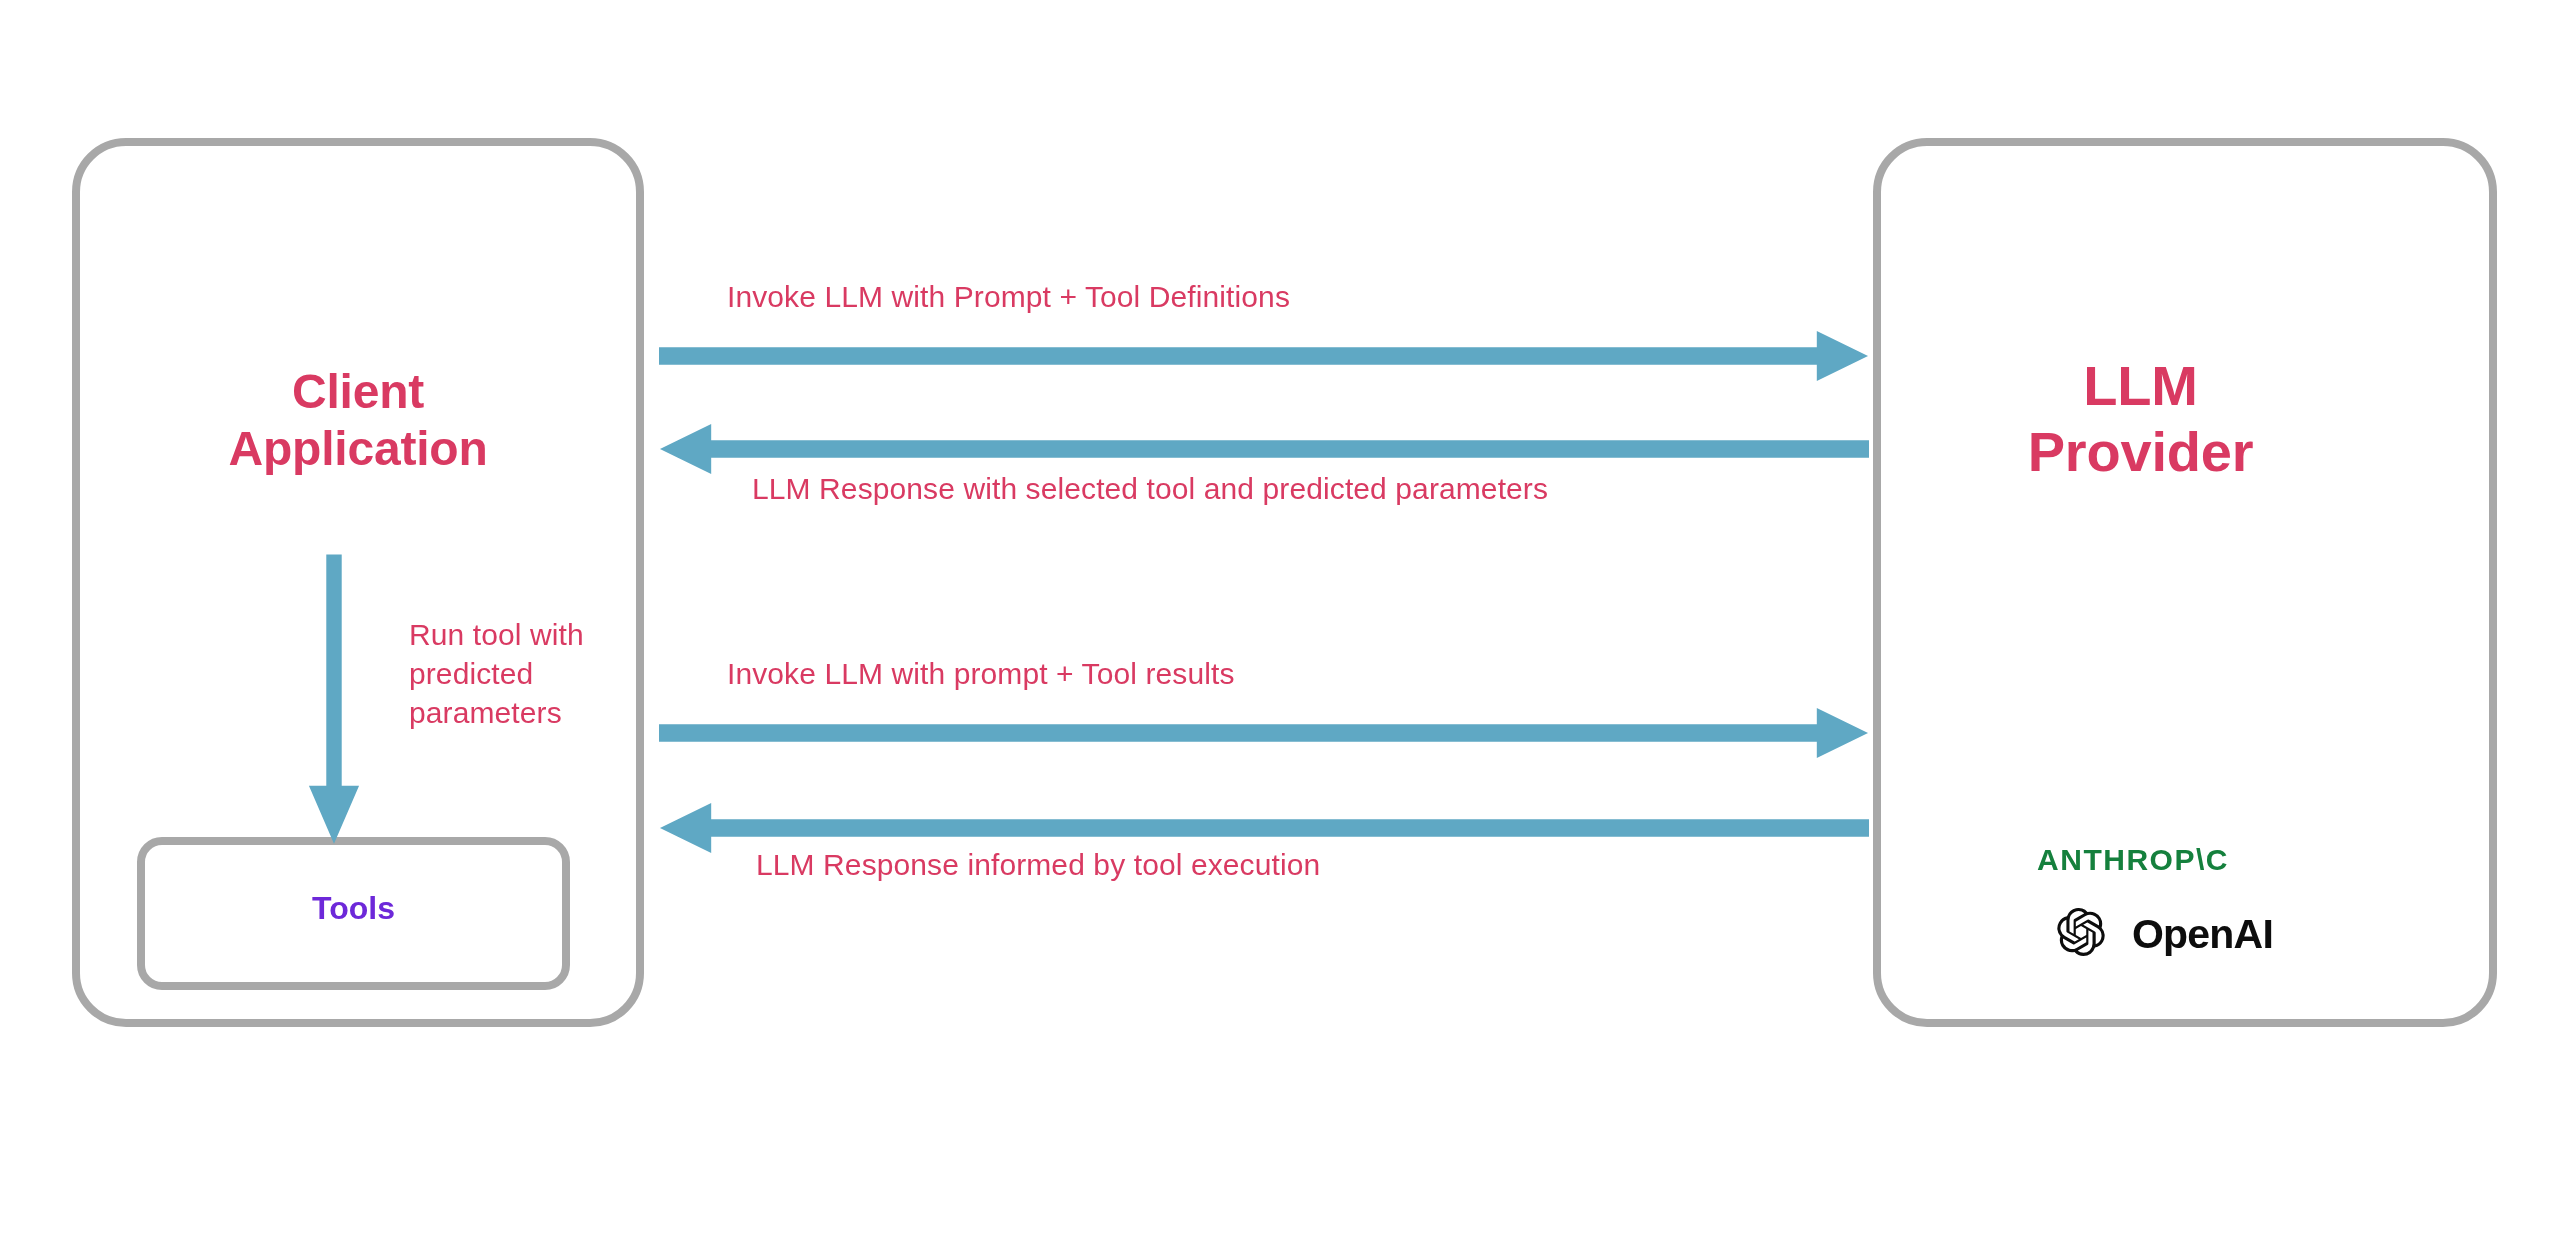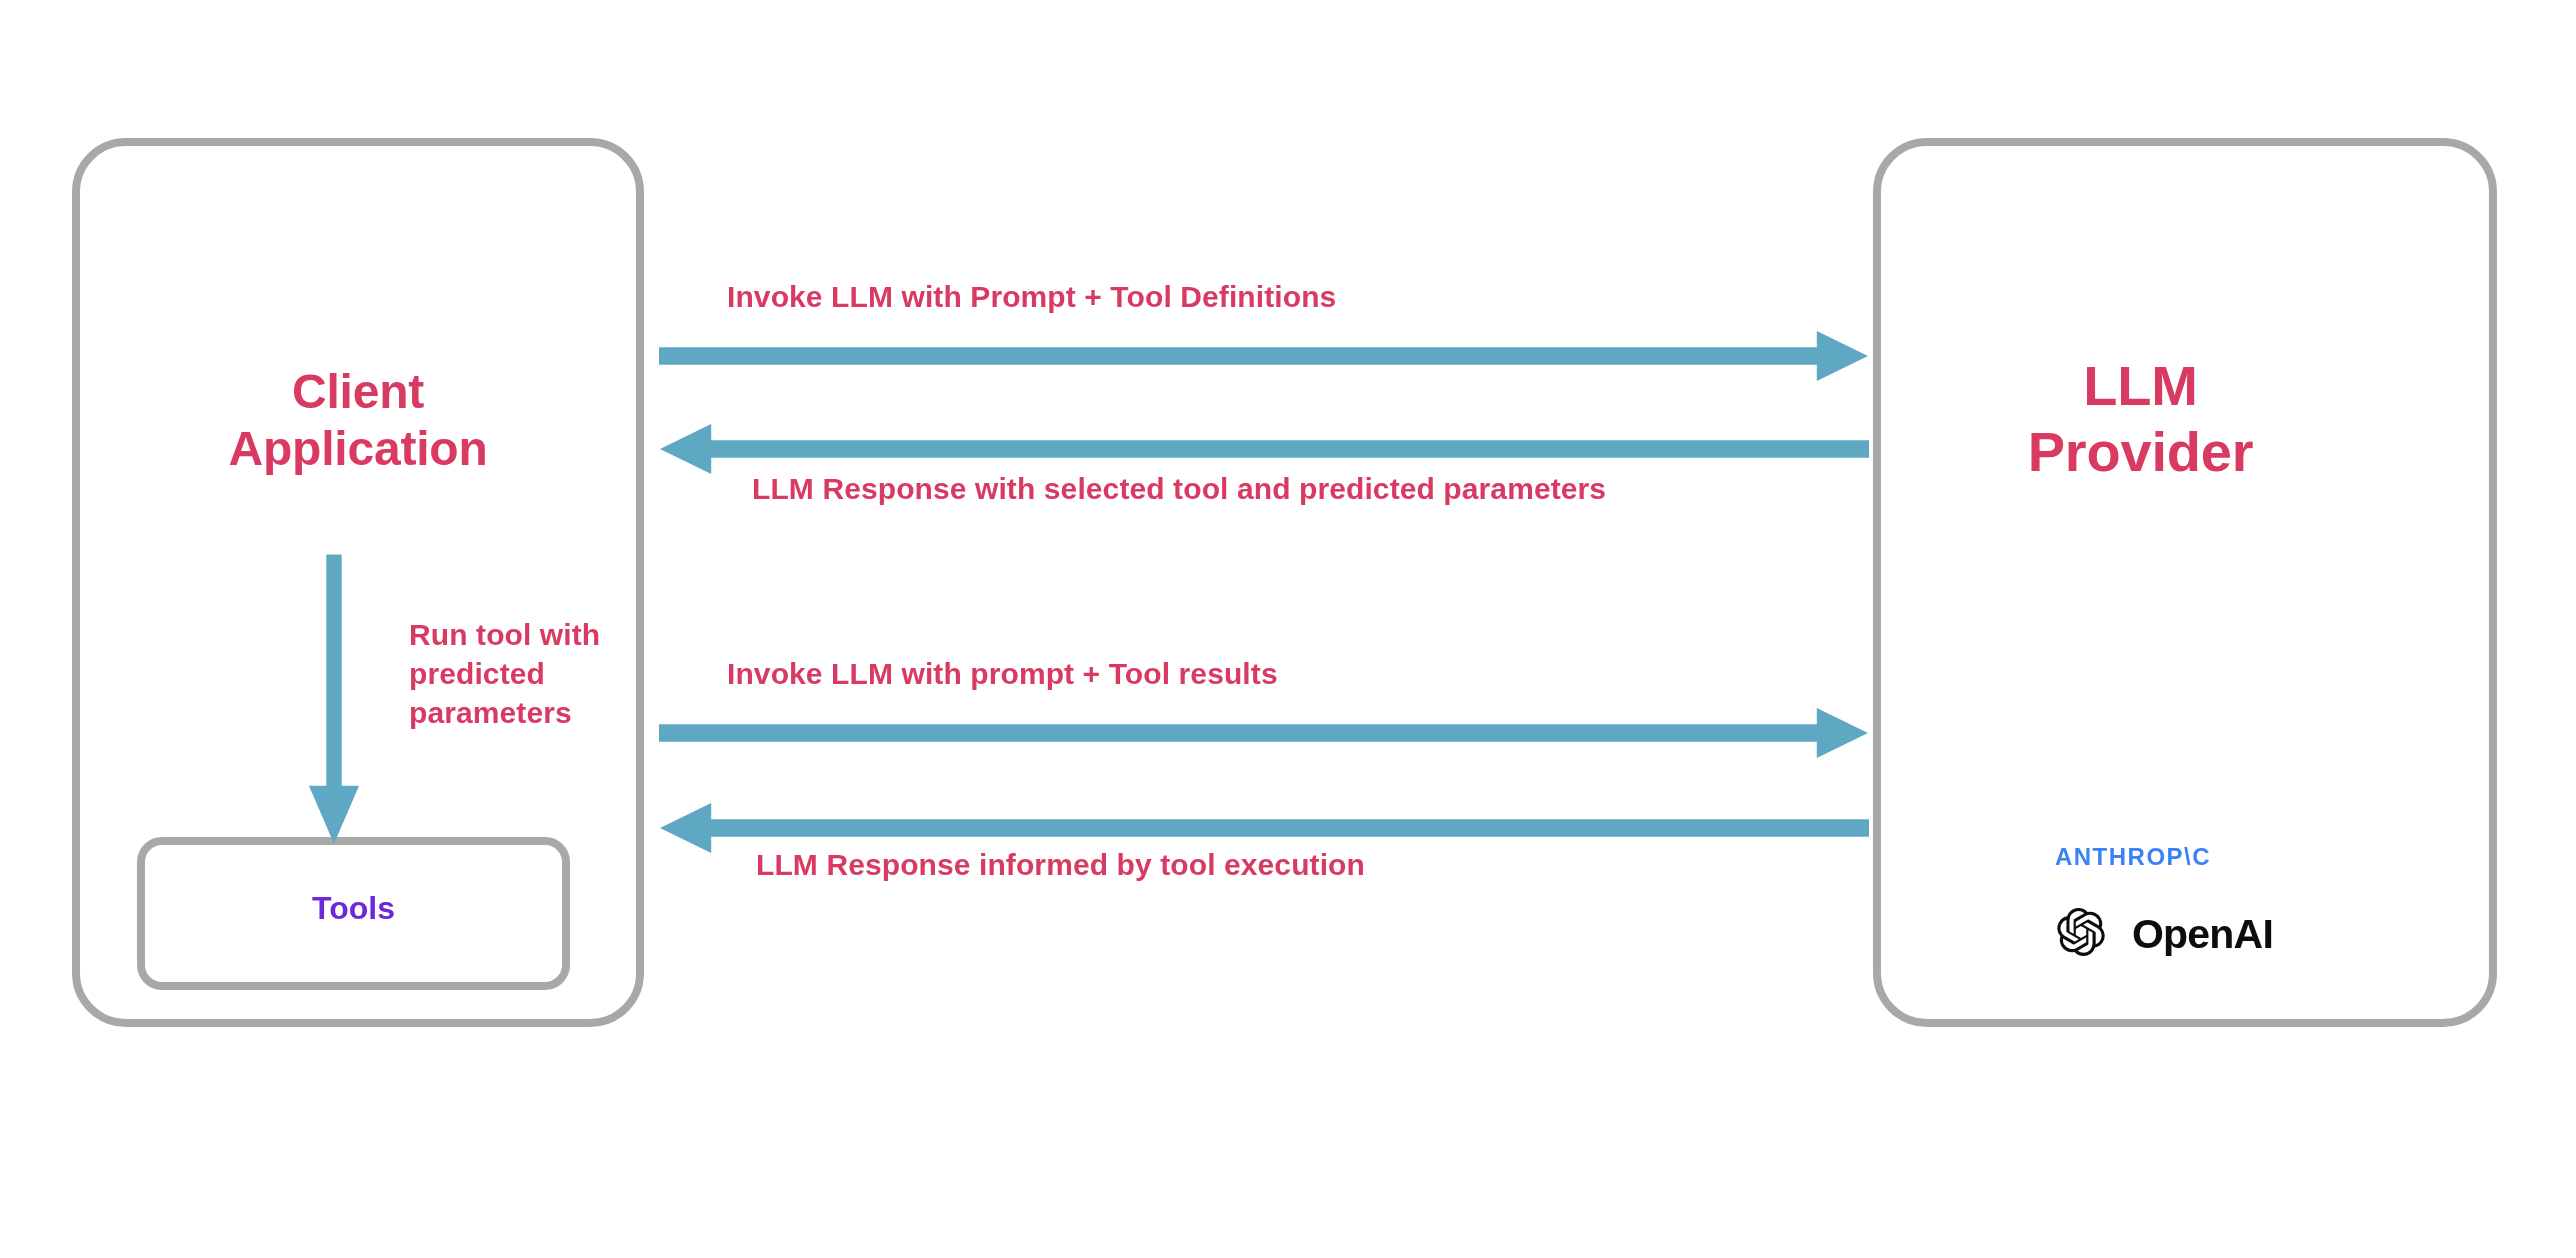--- a/index.html
+++ b/index.html
@@ -96,21 +96,21 @@
     width: 54px;
     height: 292px;
   }
   #vertical-arrow svg { display: block; }
 
   
   .arrow-label {
     position: absolute;
     color: #d93a62;
     font-size: 30px;
-    font-weight: 700;
+    font-weight: 400;
     white-space: nowrap;
     letter-spacing: 0.1px;
   }
   .arrow-label.wrapped {
     white-space: pre-line;
     line-height: 1.3;
     width: 280px;
   }
   #label-invoke-1   { left: 727px;  top: 280px; }
   #label-response-1 { left: 752px;  top: 472px; }
@@ -118,23 +118,23 @@
   #label-response-2 { left: 756px;  top: 848px; }
   #label-run-tool   { left: 369px;  top: 615px; margin-left: 40px; }
 
   
   #anthropic-logo {
     position: absolute;
     left: 1873px;
     top: 843px;
     width: 520px;
     text-align: center;
-    font-size: 24px;
-    font-weight: 700;
-    color: #3b82f6;
+    font-size: 30px;
+    font-weight: 700;
+    color: #15803d;
     letter-spacing: 1.5px;
     font-family: "Liberation Sans", sans-serif;
   }
   #openai-logo {
     position: absolute;
     left: 1873px;
     top: 908px;
     width: 584px;
     display: flex;
     align-items: center;

